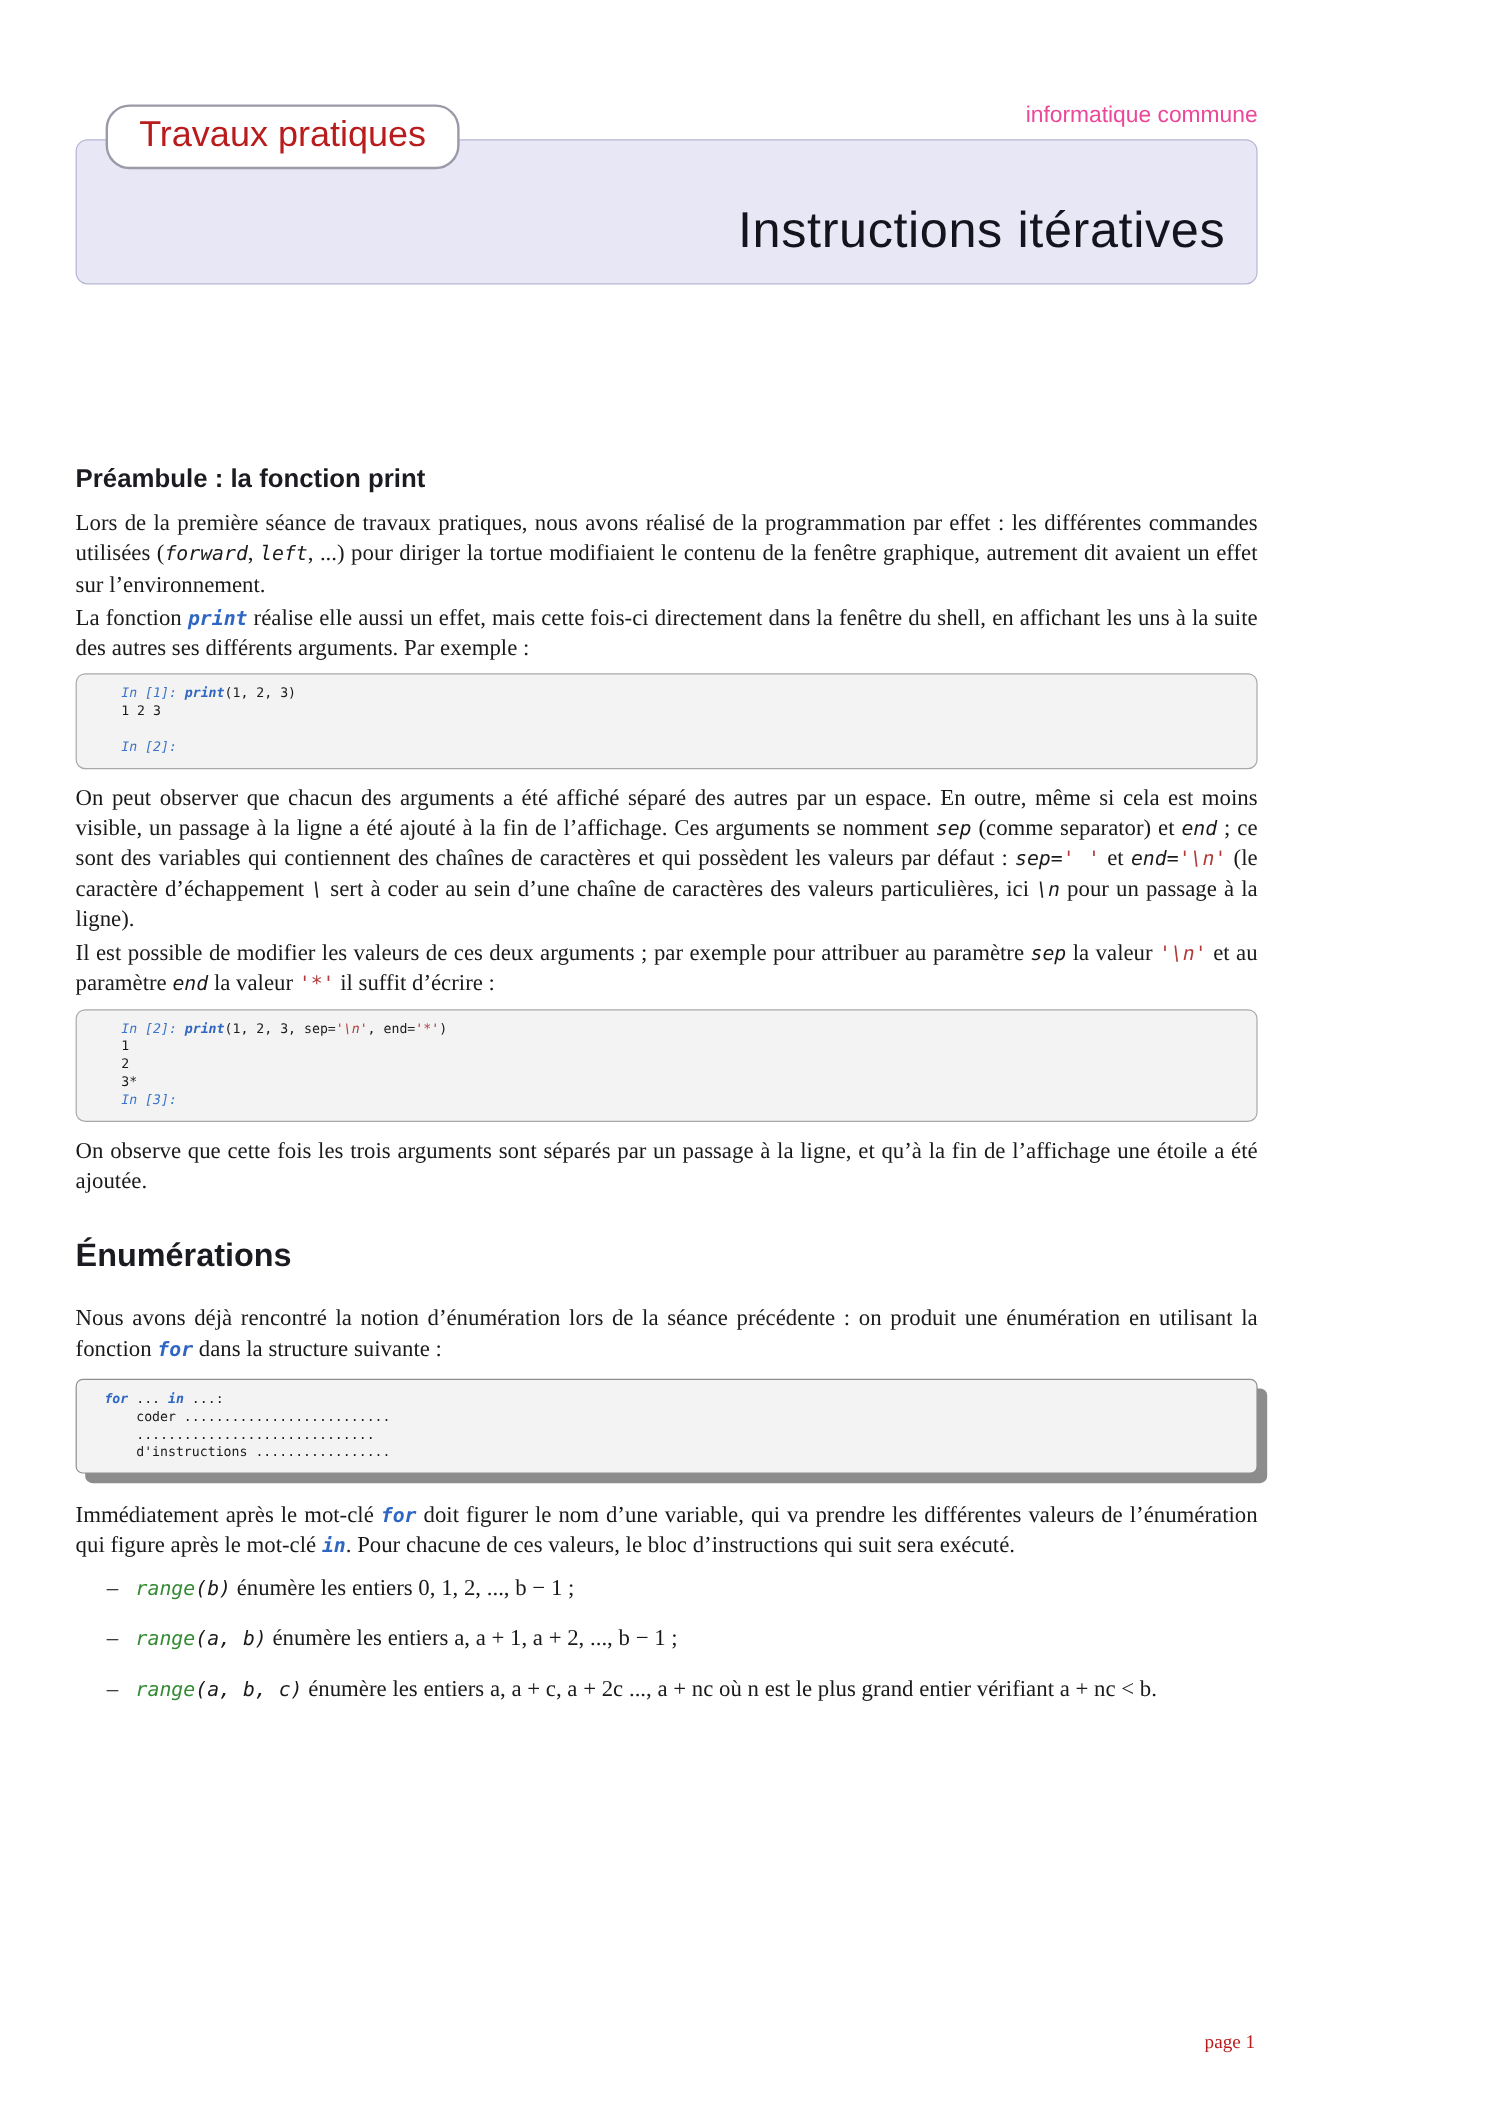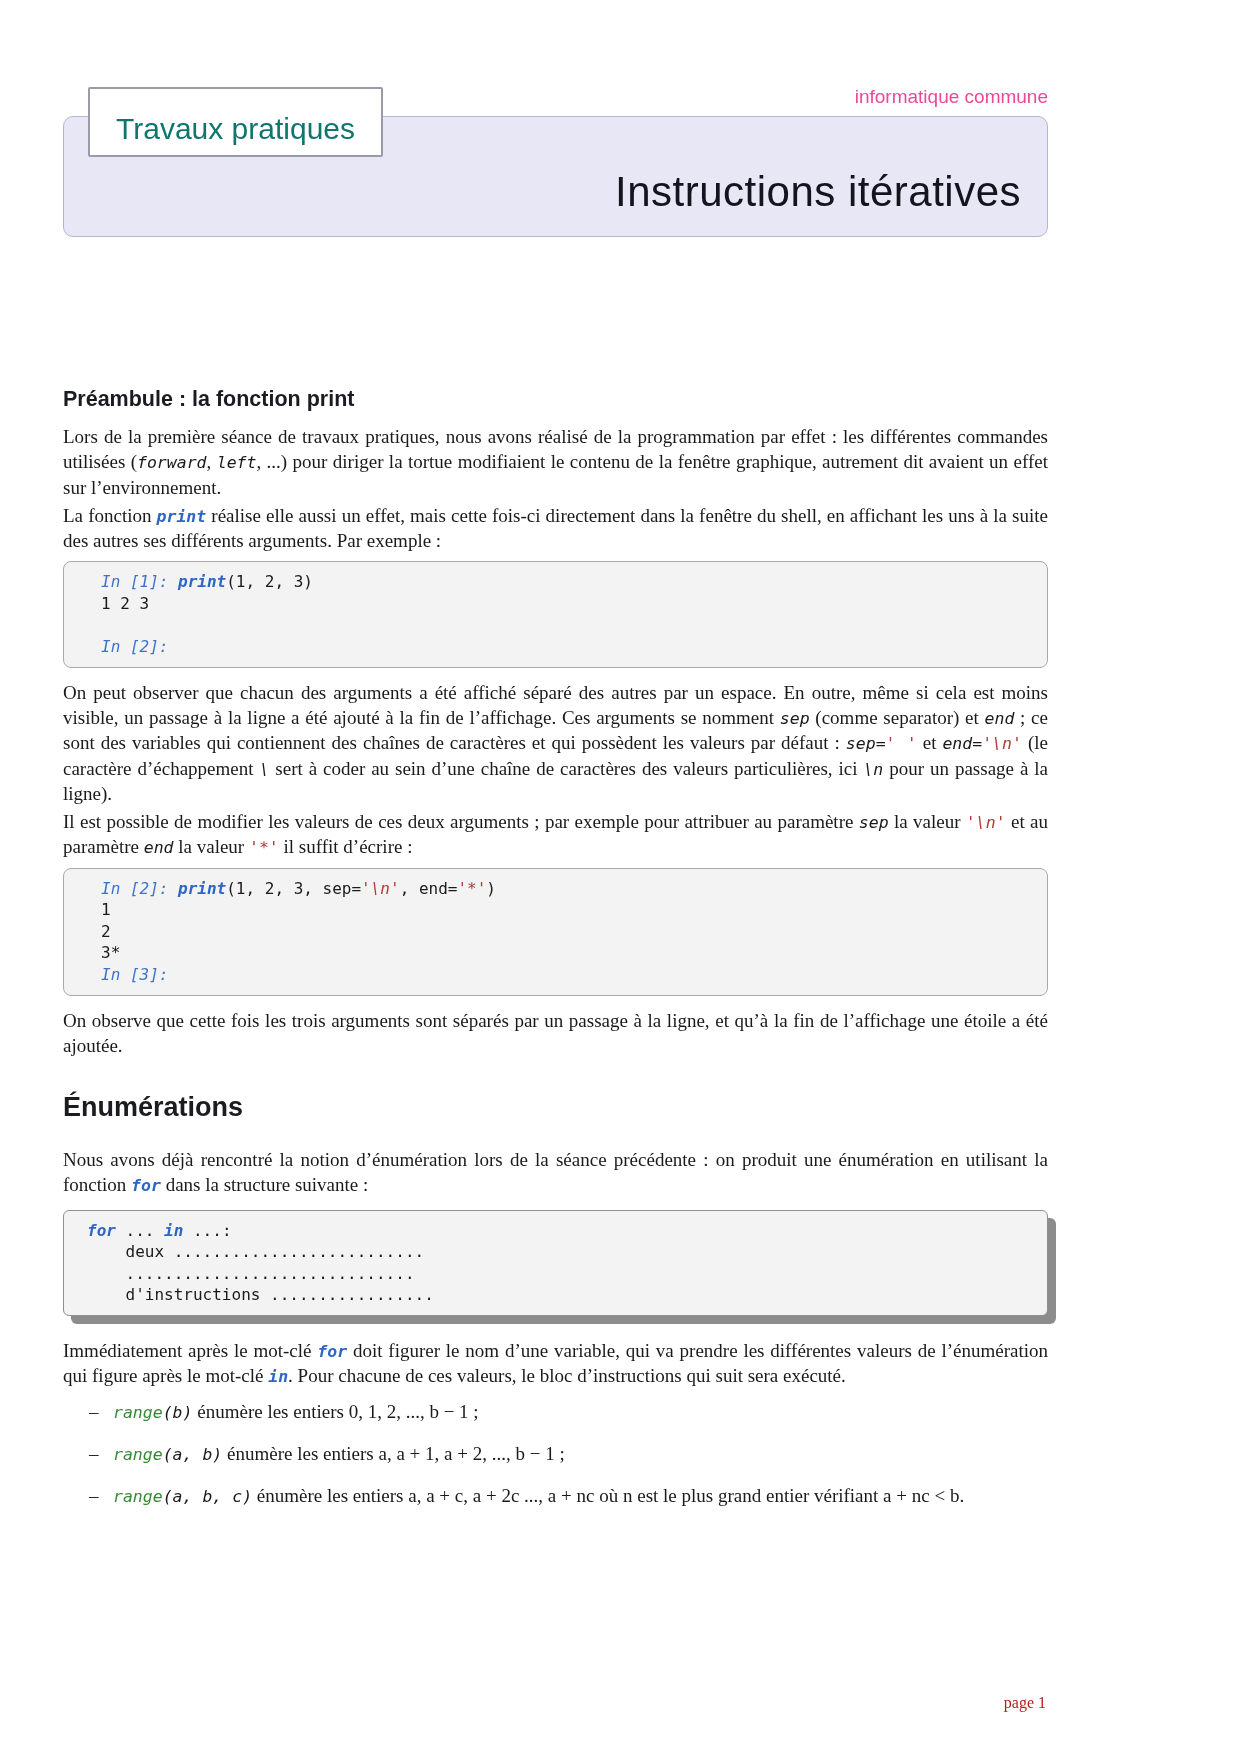--- a/index.html
+++ b/index.html
@@ -12,42 +12,42 @@
   .course-label {
     margin-top:86px; text-align:right;
     font-family:"Liberation Sans", sans-serif; font-size:19px; color:#ec4899;
   }
   .banner {
     position:relative; margin-top:8px; height:121px;
     background:#e7e7f6; border:1px solid #b6b6d4; border-radius:10px;
   }
   .tp-box {
     position:absolute; top:-30px; left:24px; background:#ffffff;
-    border:2px solid #9a9aa8; border-radius:2px; padding:23px 26px 9px 26px;
-    font-family:"Liberation Sans", sans-serif; font-size:30px; color:#0f766e;
+    border:2px solid #9a9aa8; border-radius:20px; padding:7px 26px 9px 26px;
+    font-family:"Liberation Sans", sans-serif; font-size:30px; color:#b91c1c;
   }
   .doc-title {
     position:absolute; right:26px; bottom:20px;
     font-family:"Liberation Sans", sans-serif; font-size:42px; font-weight:400;
     color:#14141e; letter-spacing:0.5px;
   }
   .bodytext { margin-top:150px; }
   h2.sec1 {
     font-family:"Liberation Sans", sans-serif; font-size:21.5px; font-weight:bold;
     color:#1b1b22; margin:0 0 12px 0;
   }
   h2.sec2 {
     font-family:"Liberation Sans", sans-serif; font-size:27px; font-weight:bold;
     color:#1b1b22; margin:34px 0 24px 0;
   }
   .para { font-size:19px; line-height:1.33; text-align:justify; margin:0 0 3px 0; }
   .codeblock {
     background:#f3f3f3; border:1.5px solid #a9a9a9; border-radius:8px;
     margin:8px 0 12px 0; padding:9px 16px 9px 37px;
-    font-family:"DejaVu Sans Mono", monospace; font-size:16px; line-height:1.35;
+    font-family:"DejaVu Sans Mono", monospace; font-size:11px; line-height:1.35;
     color:#1a1a1a;
   }
   .codeblock.shadow {
     border:1.5px solid #8f8f8f; border-radius:6px;
     box-shadow:8px 8px 0 #8c8c8c; padding-left:23px; margin:12px 0 22px 0;
   }
   .code-line { white-space:pre; min-height:1.35em; }
   .run-i, .run-m { }
   .run-c, .run-kb, .run-kg, .run-str, .run-pr { font-family:"DejaVu Sans Mono", monospace;font-style:italic; }
   .para .run-c, .para .run-kb, .para .run-kg, .para .run-str,
@@ -102,21 +102,21 @@
       </div>
 
     <p class="para"><span class="run-n">On observe que cette fois les trois arguments sont séparés par un passage à la ligne, et qu’à la fin de l’affichage une étoile a été ajoutée.</span></p>
 
     <h2 class="sec2">Énumérations</h2>
 
     <p class="para"><span class="run-n">Nous avons déjà rencontré la notion d’énumération lors de la séance précédente : on produit une énumération en utilisant la fonction </span><span class="run-kb">for</span><span class="run-n"> dans la structure suivante :</span></p>
 
     <div class="codeblock shadow">
         <div class="code-line"><span class="run-kb">for</span><span class="run-p"> ... </span><span class="run-kb">in</span><span class="run-p"> ...:</span></div>
-        <div class="code-line"><span class="run-p">    deux ..........................</span></div>
+        <div class="code-line"><span class="run-p">    coder ..........................</span></div>
         <div class="code-line"><span class="run-p">    ..............................</span></div>
         <div class="code-line"><span class="run-p">    d'instructions .................</span></div>
       </div>
 
     <p class="para"><span class="run-n">Immédiatement après le mot-clé </span><span class="run-kb">for</span><span class="run-n"> doit figurer le nom d’une variable, qui va prendre les différentes valeurs de l’énumération qui figure après le mot-clé </span><span class="run-kb">in</span><span class="run-n">. Pour chacune de ces valeurs, le bloc d’instructions qui suit sera exécuté.</span></p>
 
     <div class="bullets">
       <div class="bullet">
         <span class="bullet-marker">–</span>
         <span class="bullet-text"><span class="run-kg">range</span><span class="run-c">(b)</span><span class="run-n"> énumère les entiers 0, 1, 2, ..., </span><span class="run-m">b</span><span class="run-n"> − 1 ;</span></span>

